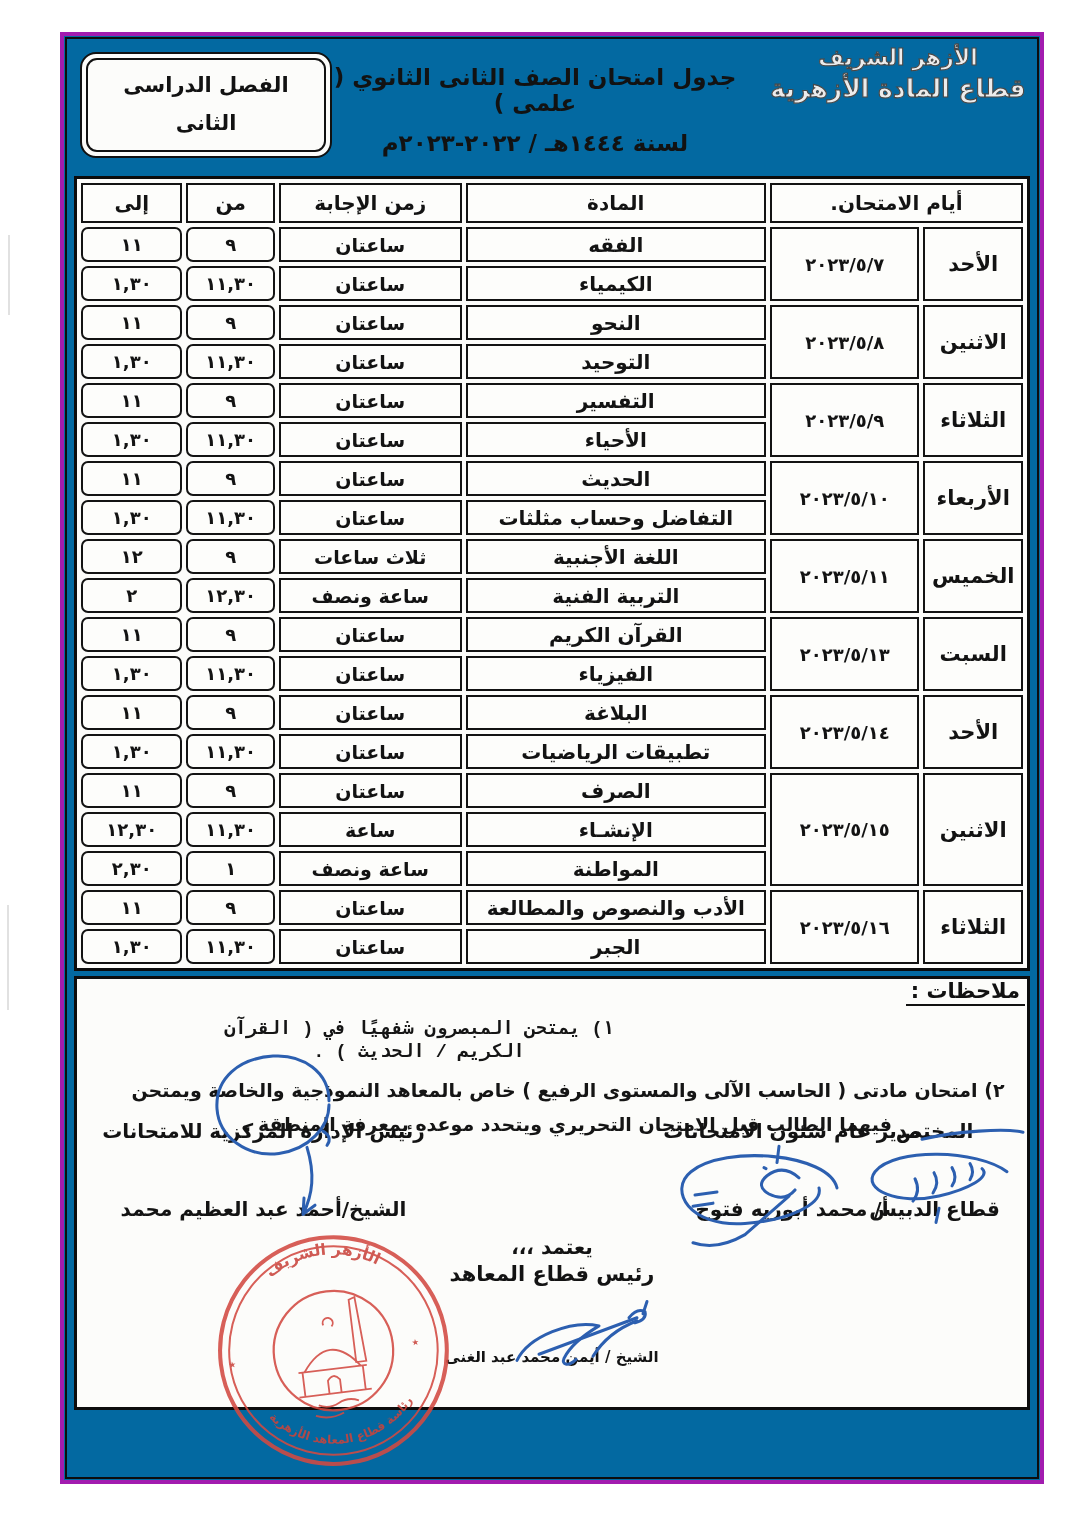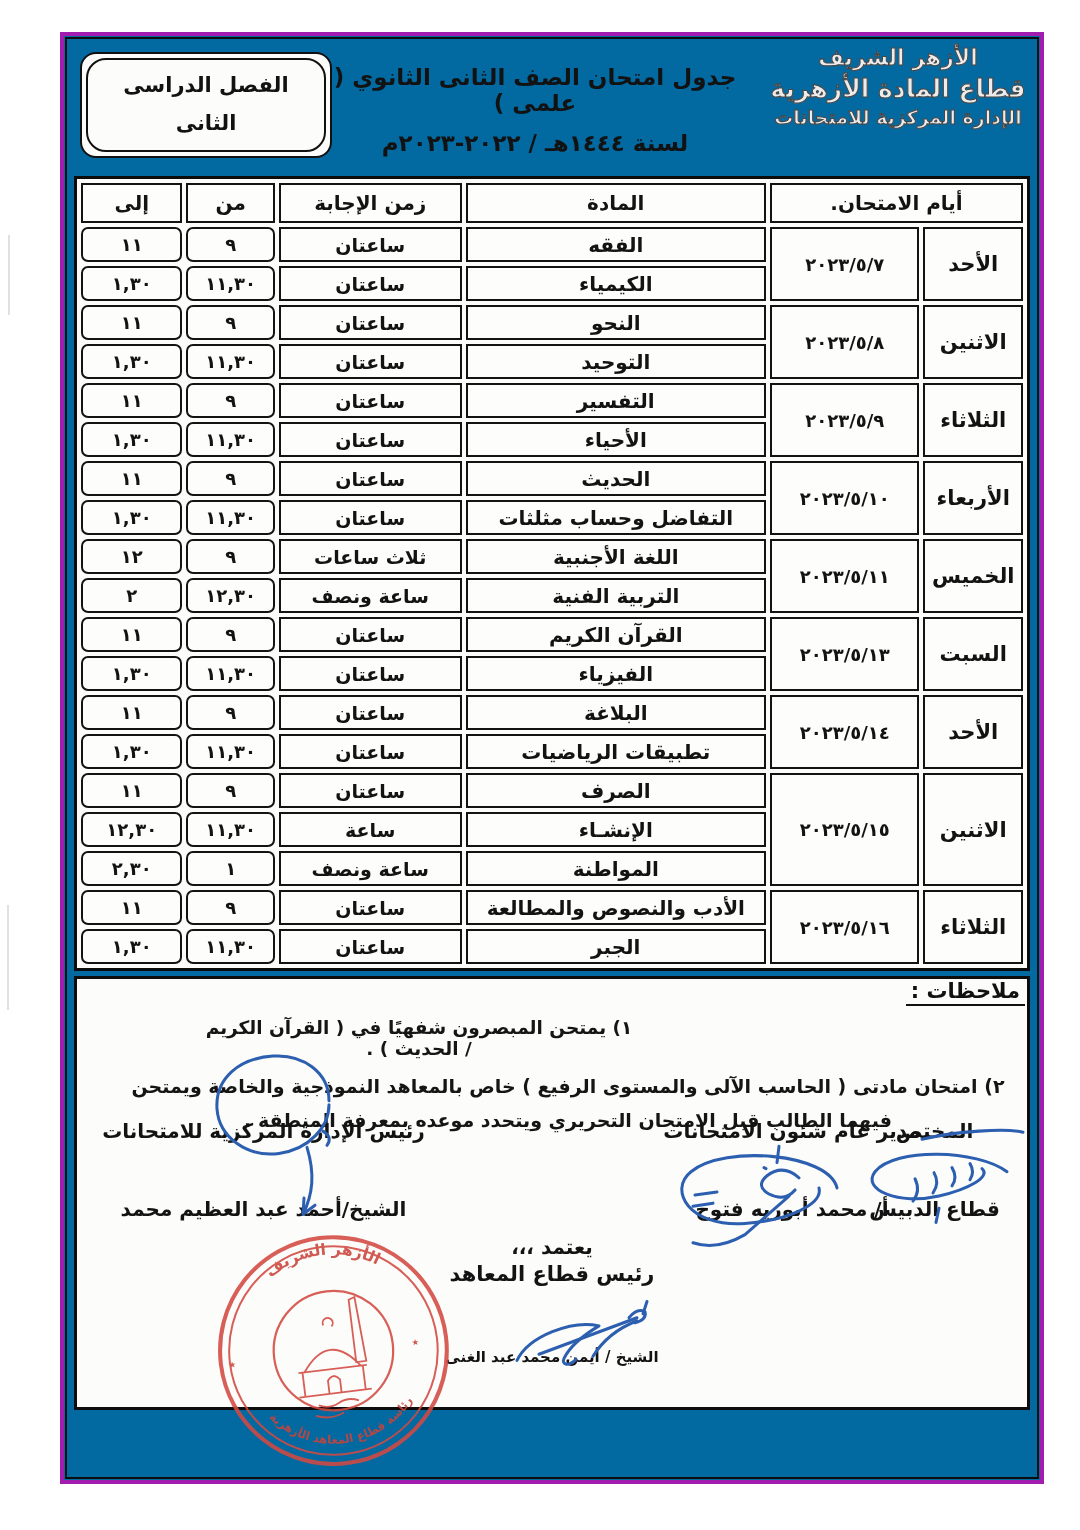--- a/index.html
+++ b/index.html
@@ -36,21 +36,21 @@
     position:absolute;top:28px;right:295px;width:420px;text-align:center;
     font-weight:bold;color:#121212;
   }
   .title-block .t1{font-size:23px;margin-bottom:14px;}
   .title-block .t2{font-size:23px;}
   .term-box{
     position:absolute;top:16px;left:16px;width:240px;
     border:2.5px solid #111;border-radius:16px;padding:4px;background:#fcfcfa;
   }
   .term-box-inner{
-    border:2px solid #111;border-radius:20px;text-align:center;
+    border:2px solid #111;border-radius:11px;text-align:center;
     font-weight:bold;font-size:21px;padding:7px 6px;line-height:1.8;color:#121212;
   }
 
   
   .tablewrap{margin:0 10px;border:3.5px solid #0c0c0c;background:#fcfcfa;}
   table.exam{width:100%;border-collapse:separate;border-spacing:4px;}
   table.exam th,table.exam td{
     border:2.5px solid #131313;text-align:center;vertical-align:middle;
     font-weight:bold;color:#131313;background:#fdfdfb;padding:1px 4px;
   }
@@ -64,21 +64,21 @@
 
   
   .notes-box{
     margin:5px 10px 0;border:3px solid #0d0d0d;position:relative;height:428px;
     background:#fcfcfa;
   }
   .notes-heading{
     position:absolute;top:-3px;right:2px;font-size:21px;font-weight:bold;color:#111;
     border-bottom:2.5px solid #111;padding:3px 5px 1px;
   }
-  .note1{margin:38px 41% 10px 13%;text-align:center;font-weight:bold;font-size:18.5px;color:#151515;}
+  .note1{margin:38px 41% 10px 13%;text-align:center;font-weight:bold;font-size:18.5px;color:#151515;font-family:Liberation Mono, monospace;}
   .note2{margin:0 14px 0 46px;text-align:center;font-weight:bold;font-size:19px;line-height:1.8;color:#151515;}
 
   .sig-col{position:absolute;text-align:center;font-weight:bold;color:#131313;}
   .sig-col .sig-title{font-size:20px;}
   .sig-col .sig-name{font-size:20px;margin-top:54px;white-space:nowrap;}
   .sig-right{top:140px;right:0;width:185px;}
   .sig-middle{top:140px;right:85px;width:300px;}
   .sig-left{top:140px;left:4px;width:365px;}
 
   .approve{position:absolute;top:256px;left:0;right:0;text-align:center;font-weight:bold;color:#131313;}
@@ -98,21 +98,20 @@
 
 <div class="scan-mark m1"></div>
 <div class="scan-mark m2"></div>
 
 <div class="frame">
 
   <div class="header-band">
     <div class="org">
       <div class="l1">الأزهر الشريف</div>
       <div class="l2">قطاع المادة الأزهرية</div>
-      <div class="l3">الإدارة المركزية للامتحانات</div>
     </div>
     <div class="title-block">
       <div class="t1">جدول امتحان الصف الثانى الثانوي ( علمى )</div>
       <div class="t2">لسنة ١٤٤٤هـ / ٢٠٢٢-٢٠٢٣م</div>
     </div>
     <div class="term-box">
       <div class="term-box-inner">
         <div>الفصل الدراسى الثانى</div>
       </div>
     </div>

